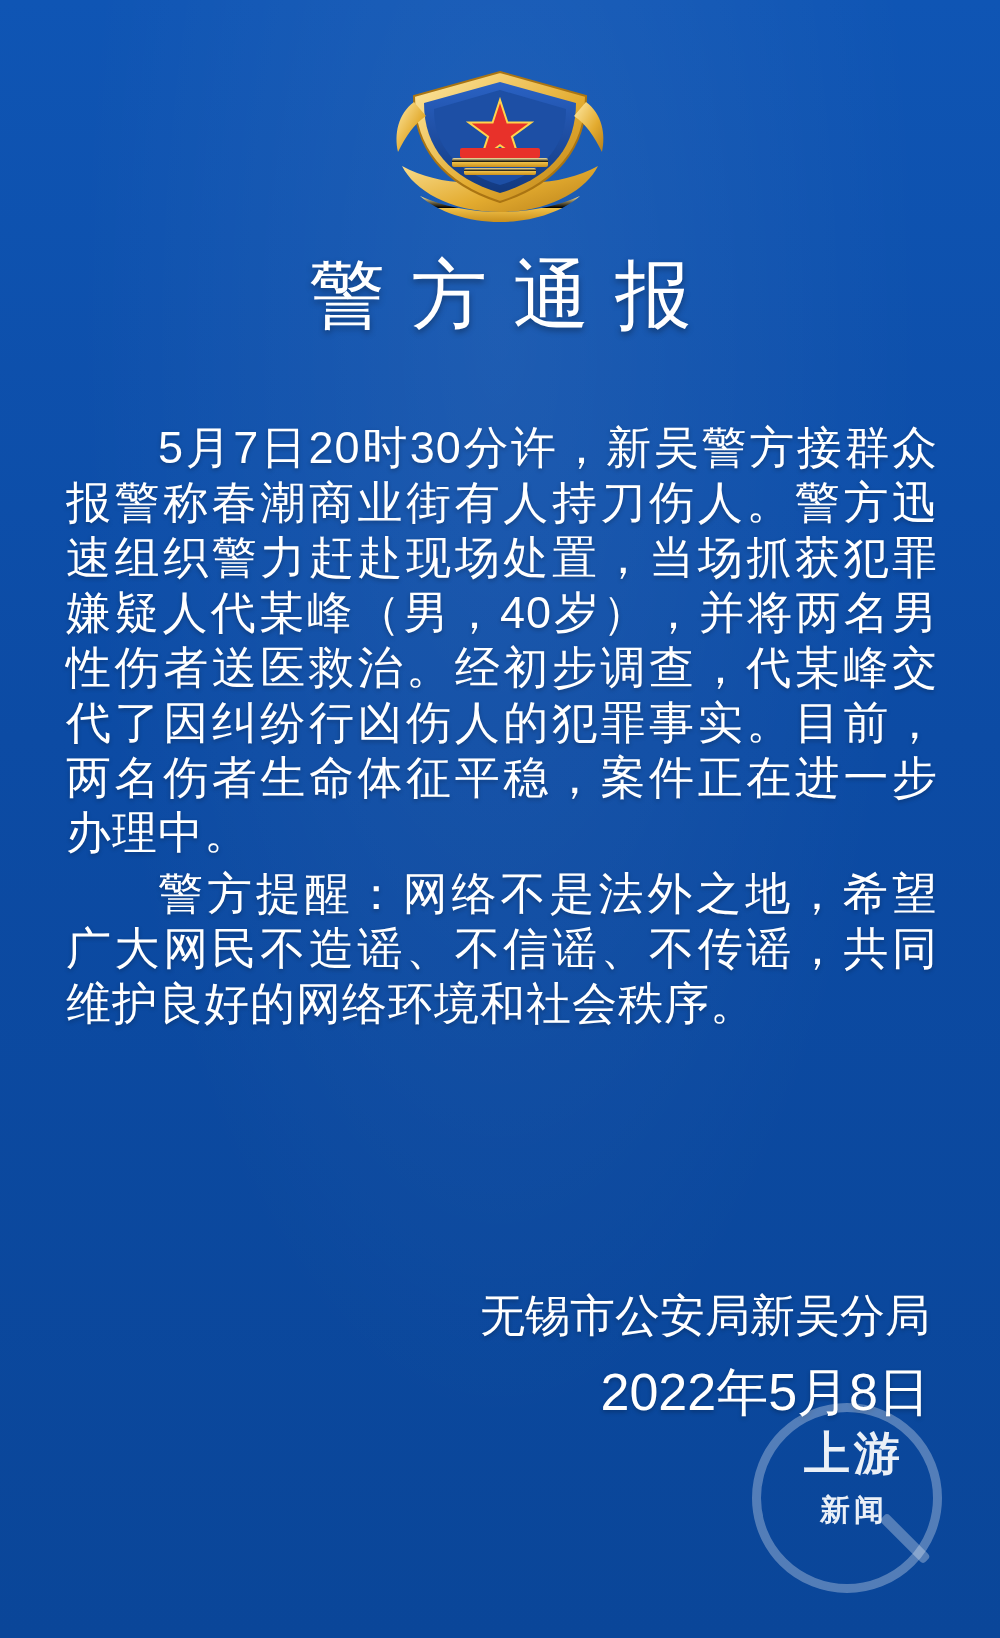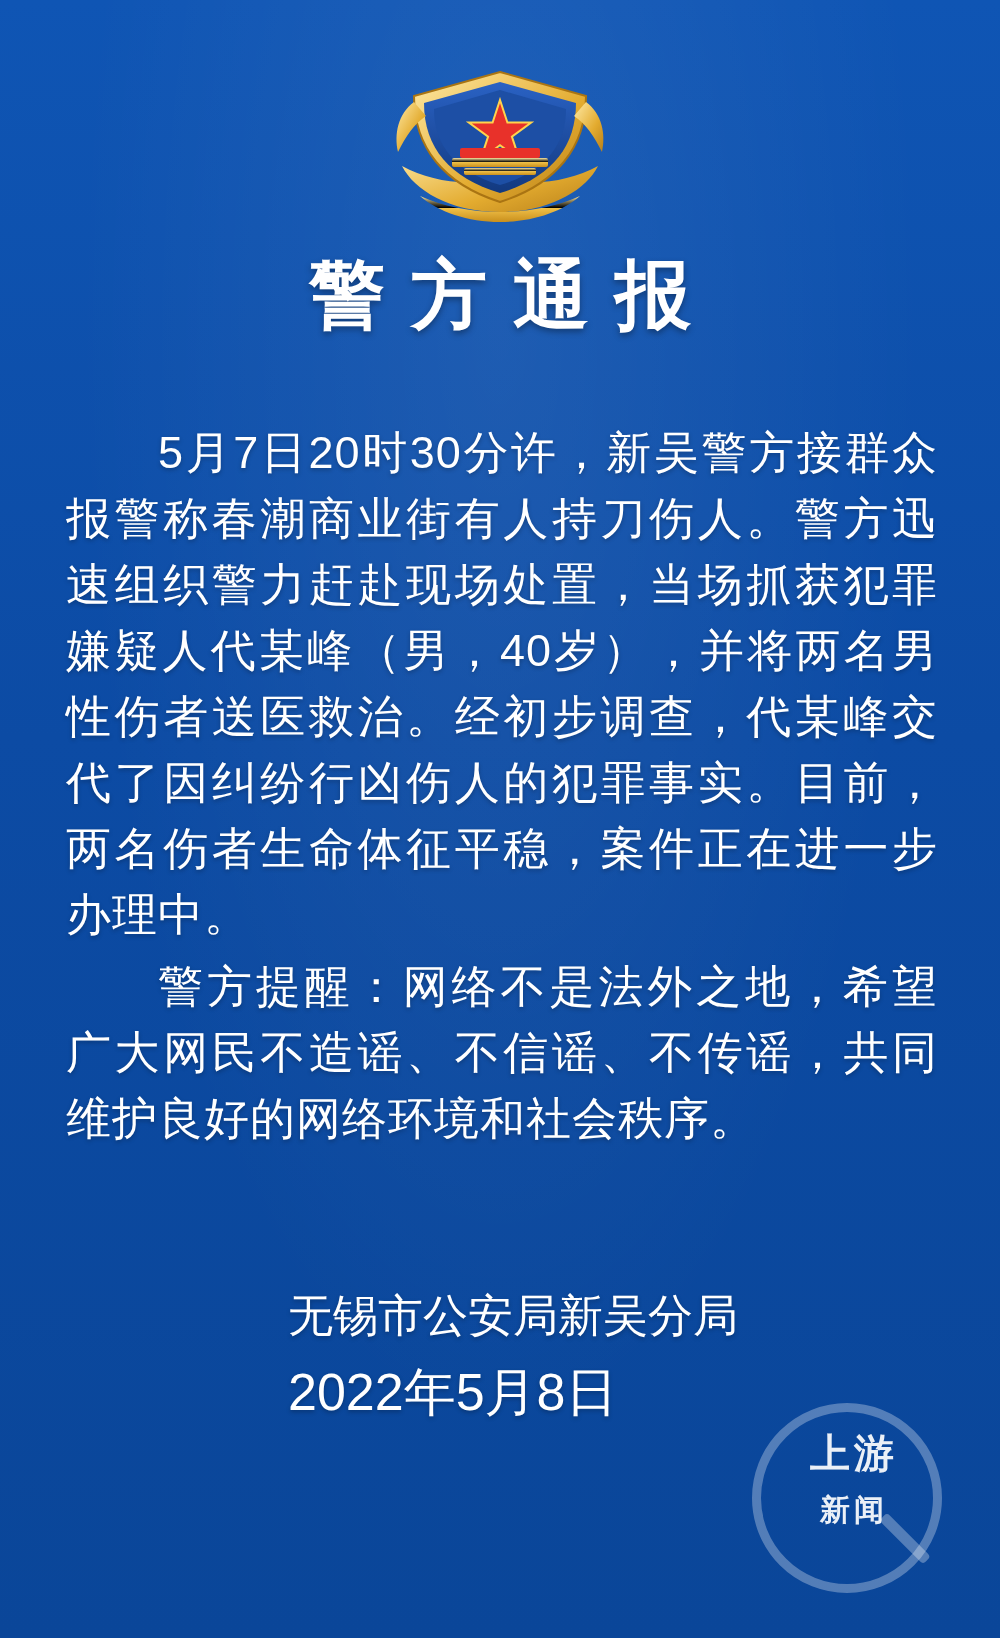--- a/index.html
+++ b/index.html
@@ -45,51 +45,52 @@
   .title {
     position: absolute;
     top: 245px;
     left: 0;
     width: 100%;
     text-align: center;
     color: #ffffff;
     font-size: 76px;
     letter-spacing: 26px;
     text-indent: 26px;
-    font-weight: 700;
+    font-weight: 400;
     text-shadow: 0 3px 6px rgba(0,0,0,0.35);
     font-family: "Liberation Sans", "DejaVu Sans", sans-serif;
   }
 
   
   .body-copy {
     position: absolute;
     top: 420px;
     left: 66px;
     width: 872px;
     color: #ffffff;
     font-size: 45px;
-    line-height: 66px;
+    line-height: 55px;
     letter-spacing: 1px;
     text-align: justify;
     text-justify: inter-ideograph;
     font-family: "Liberation Sans", "DejaVu Sans", sans-serif;
     text-shadow: 0 2px 4px rgba(0,0,0,0.25);
   }
   .body-copy p {
     margin: 0 0 6px 0;
     text-indent: 92px;
   }
 
   
   .signature {
     position: absolute;
-    right: 92px;
+    right: 70px;
     top: 1278px;
     width: 620px;
+    text-align: right;
     color: #ffffff;
     font-size: 45px;
     line-height: 76px;
     font-family: "Liberation Sans", "DejaVu Sans", sans-serif;
     text-shadow: 0 2px 4px rgba(0,0,0,0.25);
   }
   .signature .date {
     font-size: 52px;
   }
 
@@ -124,21 +125,21 @@
   .wm-text {
     position: absolute;
     left: 30px;
     top: 30px;
     width: 180px;
     text-align: center;
     color: rgba(255,255,255,0.92);
     font-family: "Liberation Sans", "DejaVu Sans", sans-serif;
     font-weight: 700;
   }
-  .wm-text .l1 { font-size: 40px; letter-spacing: 4px; line-height: 56px; }
+  .wm-text .l1 { font-size: 46px; letter-spacing: 4px; line-height: 56px; }
   .wm-text .l2 { font-size: 30px; letter-spacing: 4px; line-height: 58px; }
 </style>
 </head>
 <body>
 
 <div class="poster">
   <div class="sheen"></div>
 
   <div class="emblem-wrap">
     <svg viewBox="0 0 220 170" width="220" height="170" aria-hidden="true">

